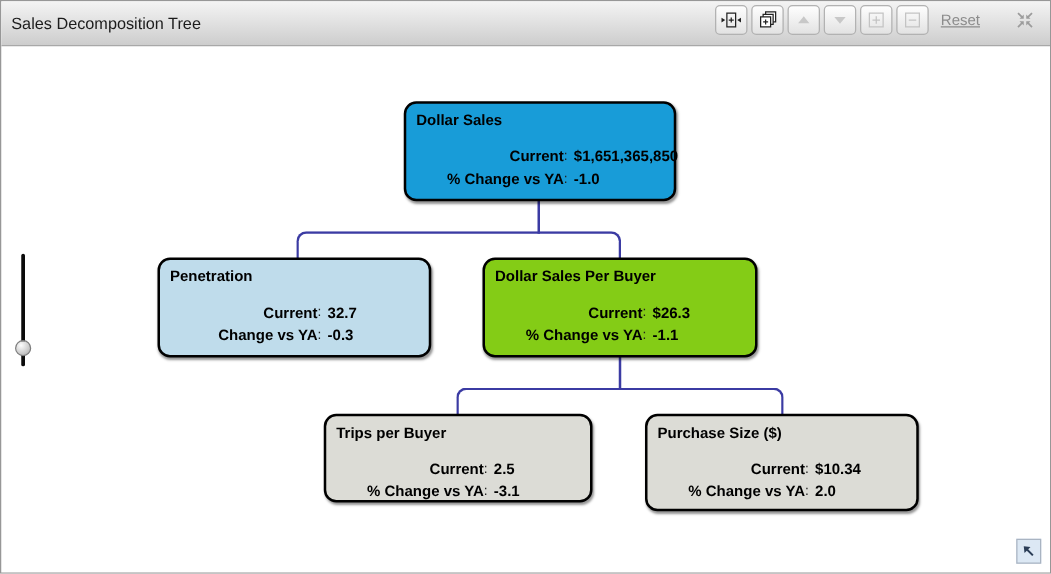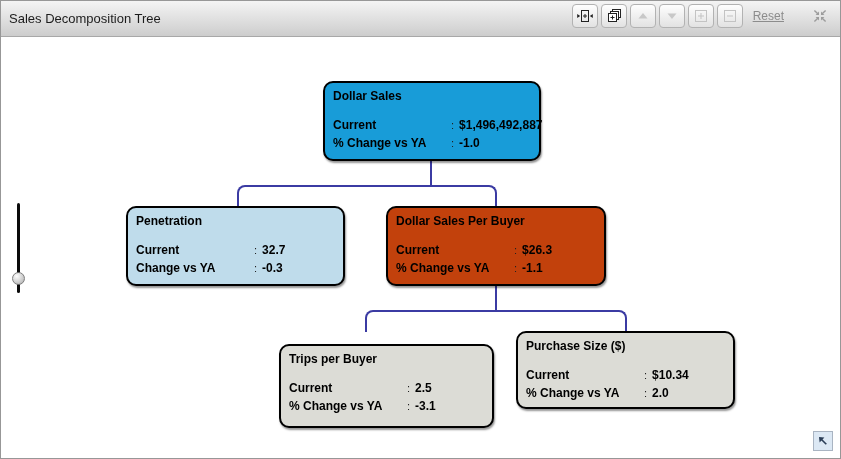--- a/index.html
+++ b/index.html
@@ -41,26 +41,26 @@
   
   .node {
     position:absolute; box-sizing:border-box;
     border:2px solid #000; border-radius:10px;
     box-shadow:1px 2px 2px rgba(0,0,0,0.42);
     padding:6px 8px; font-size:12px; font-weight:bold; color:#000; cursor:pointer;
   }
   .node-title { line-height:15px; white-space:nowrap; }
   .rows { margin-top:12px; }
   .row { display:flex; line-height:18px; white-space:nowrap; }
-  .lbl { width:118px; flex:0 0 auto; }
+  .lbl { width:118px; flex:0 0 auto;text-align:right; }
   .sep { font-weight:400; font-size:11px; color:#222; margin-right:5px; }
   .n-root  { left:322px; top:43px;  width:218px; height:80px; }
   .n-pen   { left:125px; top:168px; width:219px; height:80px; }
   .n-dspb  { left:385px; top:168px; width:220px; height:80px; }
-  .n-trips { left:258px; top:306px; width:215px; height:84px;margin-left:20px; }
+  .n-trips { left:258px; top:293px; width:215px; height:71px; }
   .n-pur   { left:515px; top:293px; width:219px; height:78px; }
   
   .slider-track { position:absolute; left:16px; top:165px; width:3px; height:90px;
                   background:#0b0b0b; border-radius:2px; cursor:pointer; }
   .slider-thumb { position:absolute; left:11px; top:234px; width:13px; height:13px;
                   border-radius:50%; box-sizing:border-box; border:1px solid #7e7e7e;
                   background:radial-gradient(circle at 35% 30%, #fdfdfd, #cccccc 60%, #a6a6a6);
                   cursor:grab; }
   
   .nw-btn { position:absolute; right:7px; bottom:7px; width:20px; height:20px;
@@ -151,21 +151,21 @@
     <div class="bracket br1" style="border-color: rgb(59, 59, 163);"></div>
     <div class="stub stub2" style="background-color: rgb(59, 59, 163);"></div>
     <div class="bracket br2" style="border-color: rgb(59, 59, 163);"></div>
 
     <div class="node n-root" style="background-color: rgb(24, 156, 216);">
       <div class="node-title">Dollar Sales</div>
       <div class="rows">
         <div class="row">
           <span class="lbl">Current</span>
           <span class="sep">:</span>
-          <span class="val">$1,496,492,887</span>
+          <span class="val">$1,651,365,850</span>
         </div>
         <div class="row">
           <span class="lbl">% Change vs YA</span>
           <span class="sep">:</span>
           <span class="val">-1.0</span>
         </div>
       </div>
     </div>
 
     <div class="node n-pen" style="background-color: rgb(191, 220, 235);">
@@ -177,21 +177,21 @@
           <span class="val">32.7</span>
         </div>
         <div class="row">
           <span class="lbl">Change vs YA</span>
           <span class="sep">:</span>
           <span class="val">-0.3</span>
         </div>
       </div>
     </div>
 
-    <div class="node n-dspb" style="background-color: #c2410c;">
+    <div class="node n-dspb" style="background-color: #84cc16;">
       <div class="node-title">Dollar Sales Per Buyer</div>
       <div class="rows">
         <div class="row">
           <span class="lbl">Current</span>
           <span class="sep">:</span>
           <span class="val">$26.3</span>
         </div>
         <div class="row">
           <span class="lbl">% Change vs YA</span>
           <span class="sep">:</span>

